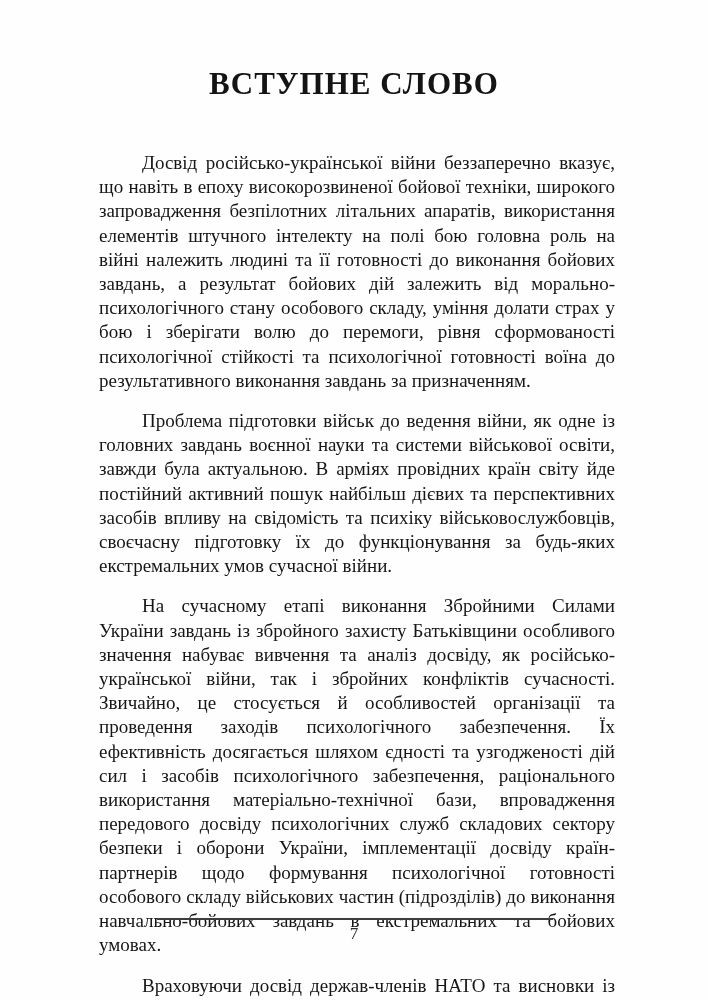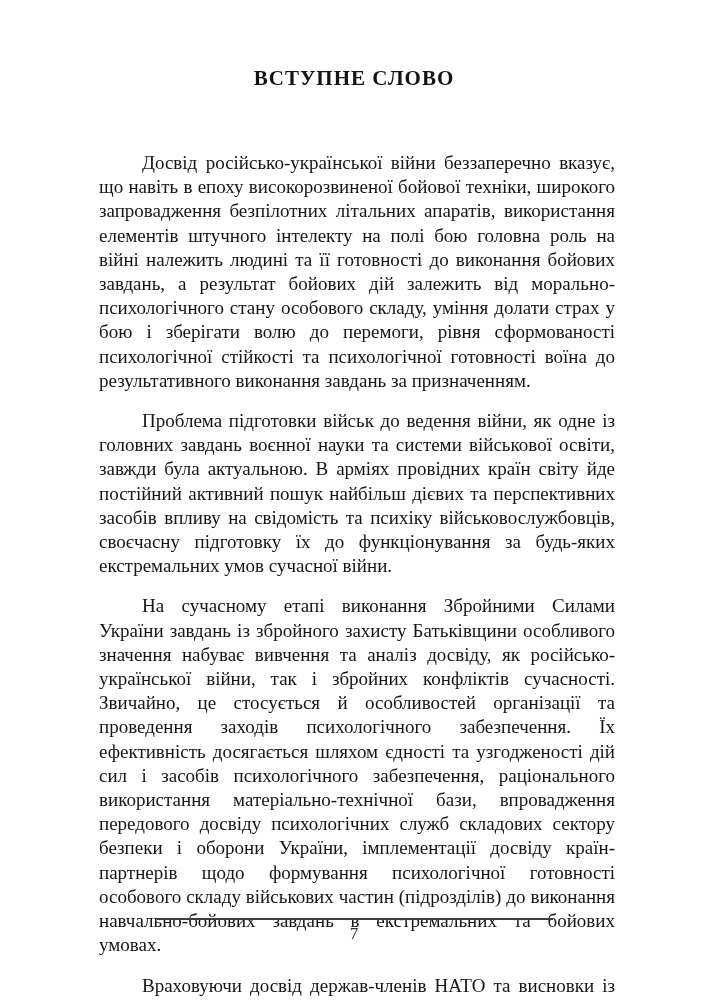--- a/index.html
+++ b/index.html
@@ -17,21 +17,21 @@
     color: #161616;
   }
   .title {
     position: absolute;
     top: 66px;
     left: 0;
     width: 708px;
     margin: 0;
     text-align: center;
     font-family: "Liberation Serif", "DejaVu Serif", serif;
-    font-size: 21px;
+    font-size: 31px;
     font-weight: bold;
     letter-spacing: 1px;
     color: #141414;
   }
   .body-text {
     position: absolute;
     top: 135px;
     left: 83px;
     width: 548px;
     font-size: 19px;

